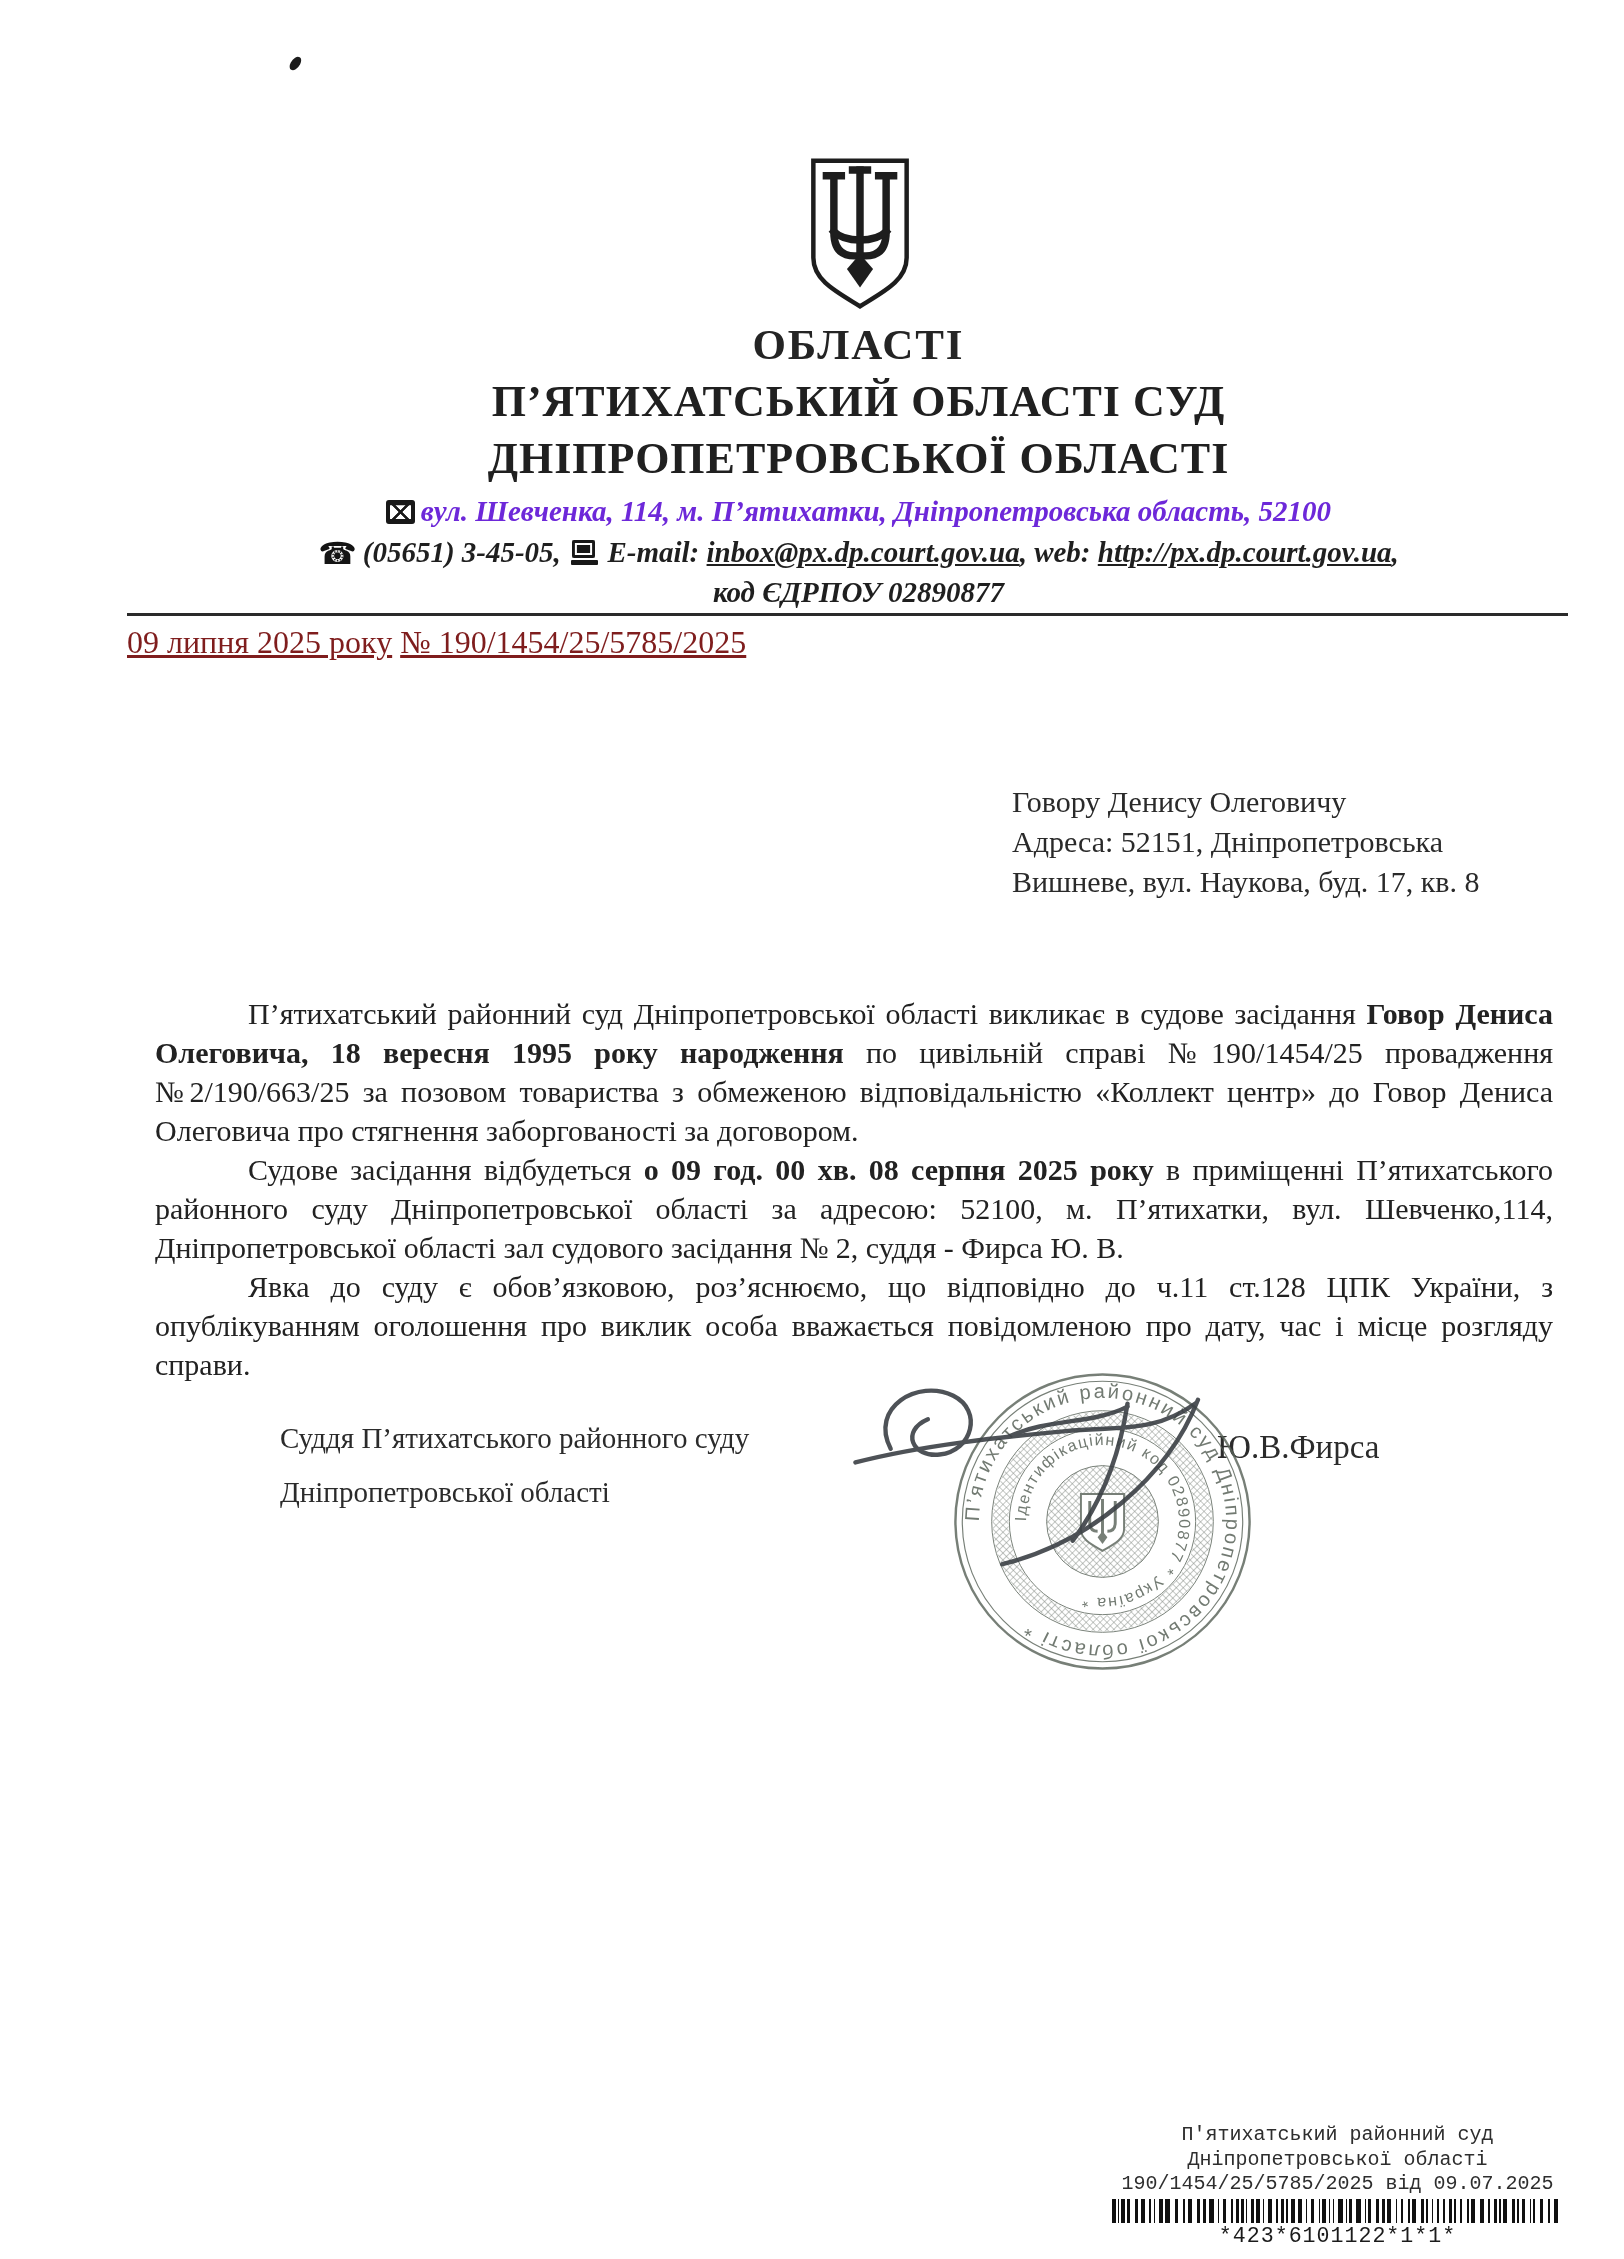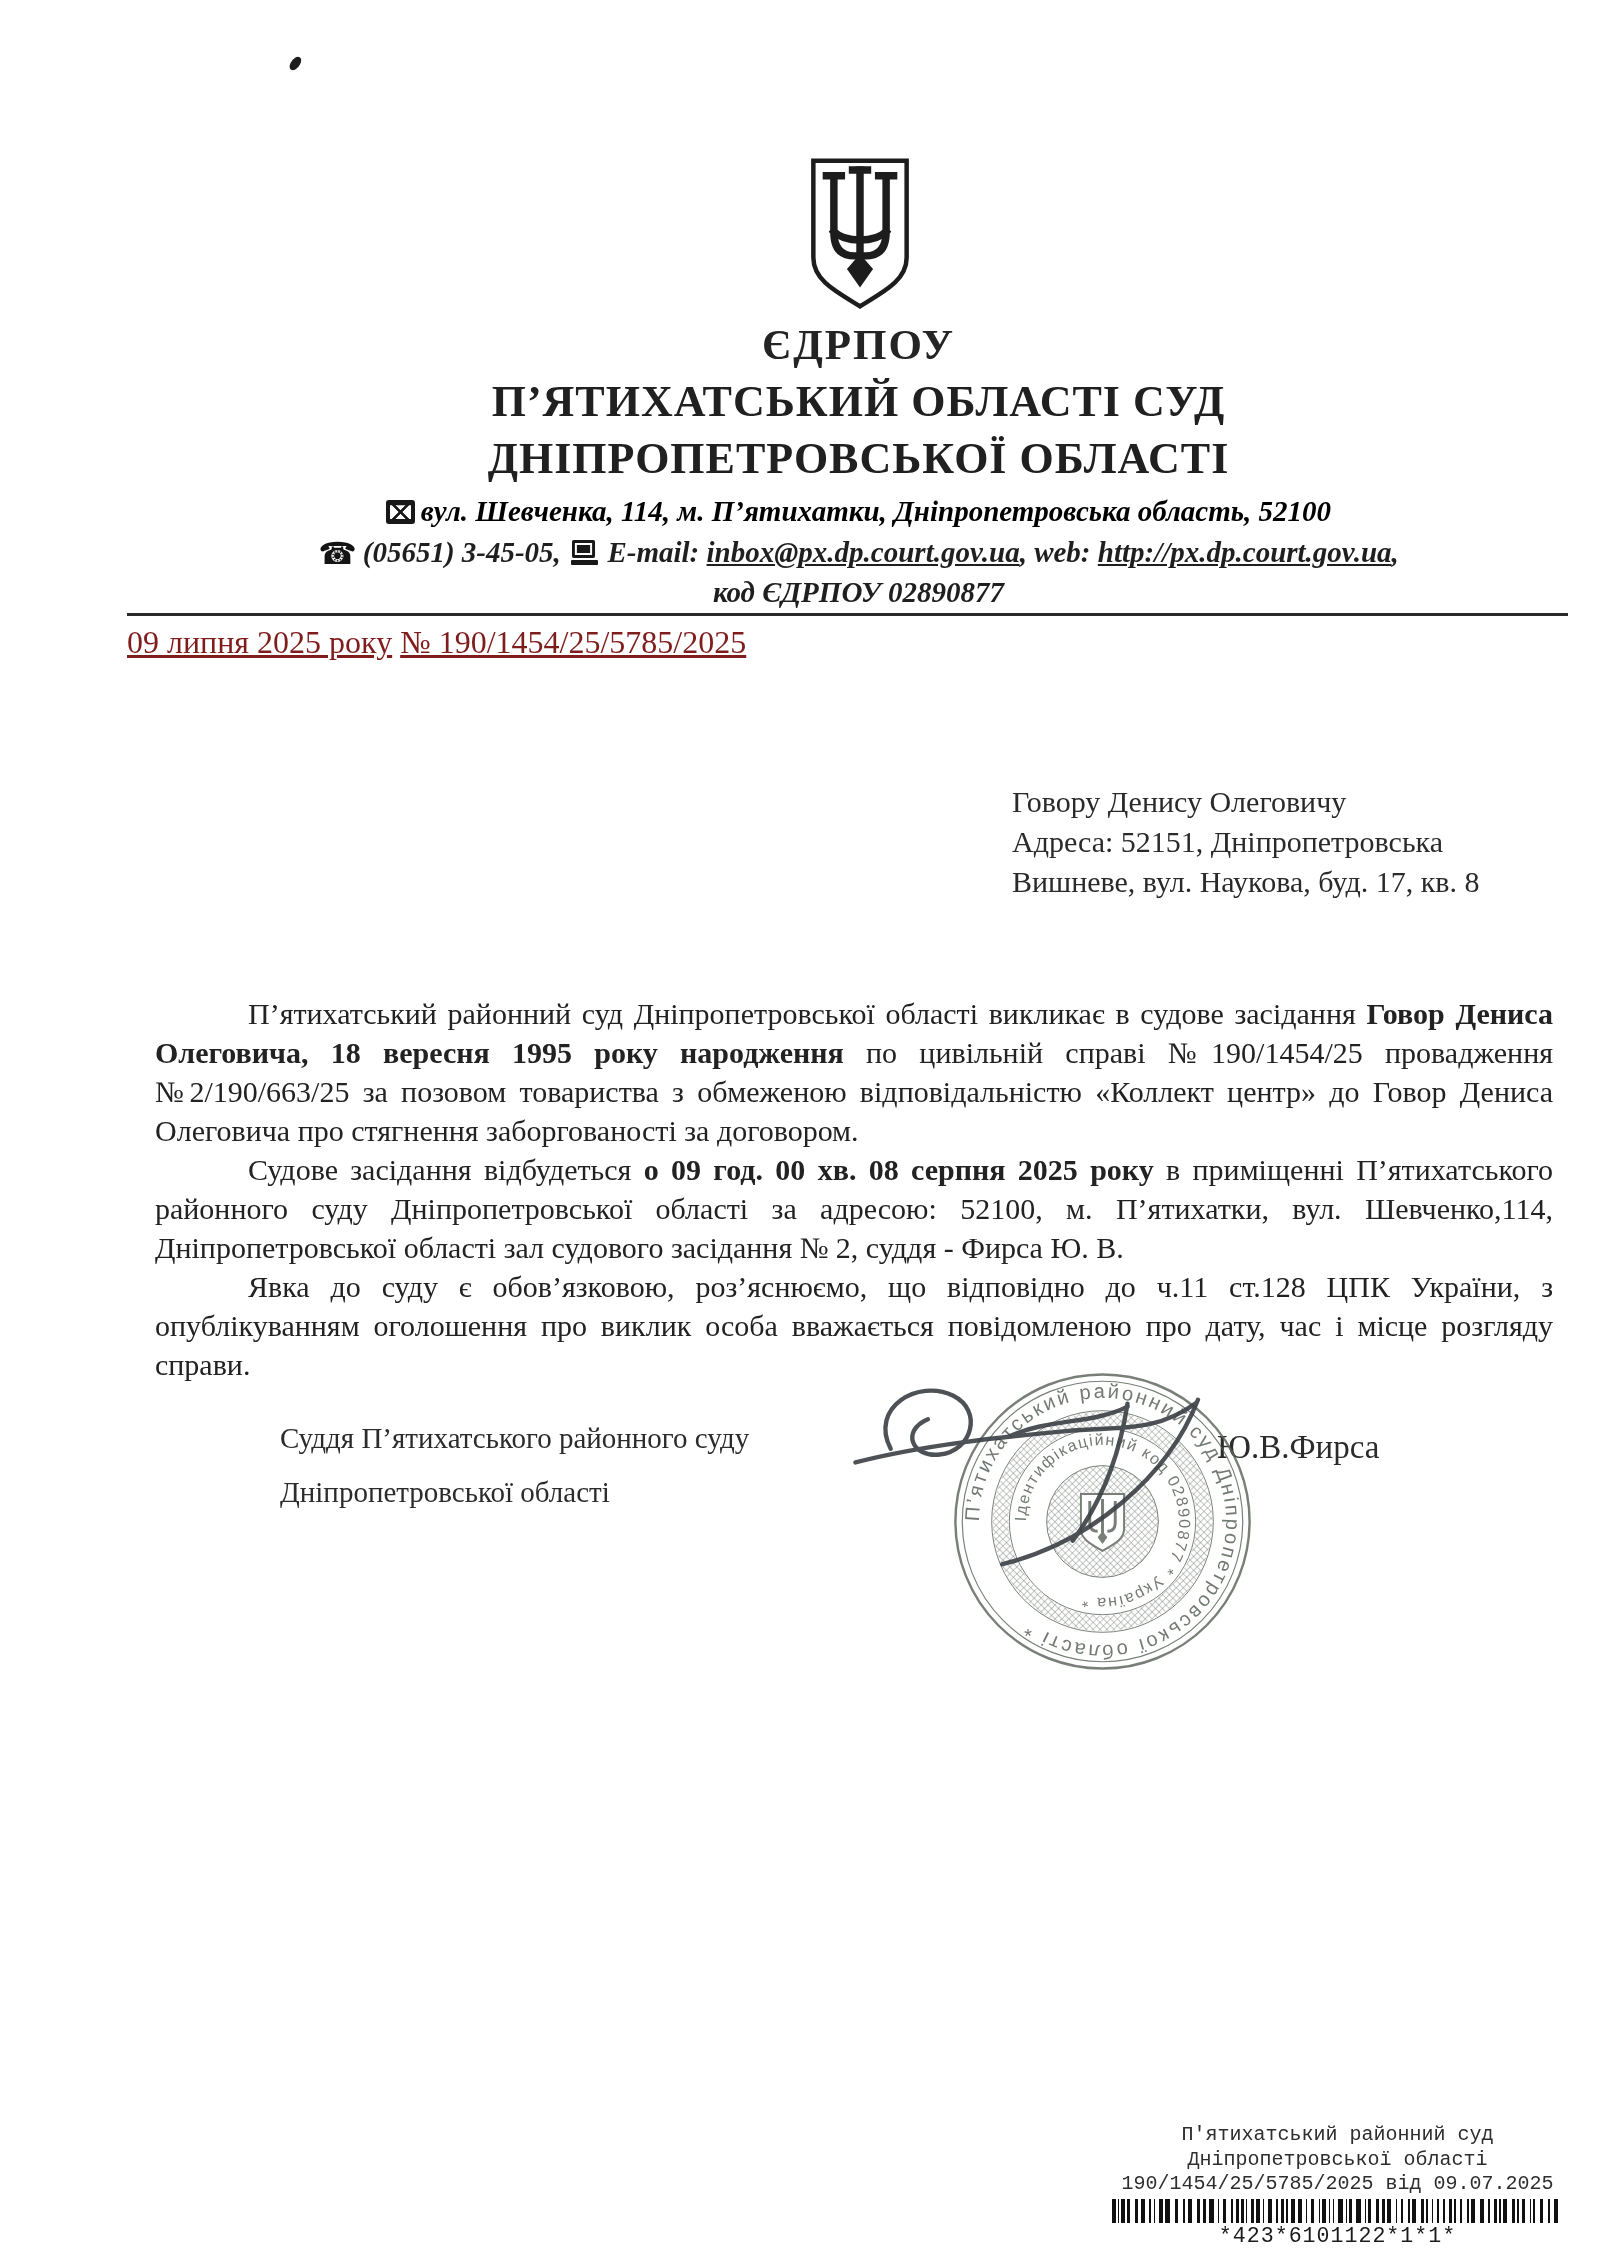--- a/index.html
+++ b/index.html
@@ -7,21 +7,21 @@
     position:relative;width:1624px;height:2259px;background:#ffffff;
     margin:0 auto;overflow:hidden;color:#222;
     font-family:"Liberation Serif","DejaVu Serif",serif;
   }
   .abs{position:absolute;}
   
   .hdr{position:absolute;left:94px;top:0;width:1529px;text-align:center;}
   .country{position:absolute;left:0;top:320px;width:100%;font-size:43px;font-weight:bold;letter-spacing:2px;color:#242424;}
   .court1{position:absolute;left:0;top:376px;width:100%;font-size:44px;font-weight:bold;letter-spacing:1px;color:#202020;}
   .court2{position:absolute;left:0;top:433px;width:100%;font-size:44px;font-weight:bold;letter-spacing:1px;color:#202020;}
-  .addr{position:absolute;left:0;top:495px;width:100%;font-size:29px;font-weight:bold;font-style:italic;color:#000000;}
+  .addr{position:absolute;left:0;top:495px;width:100%;font-size:29px;font-weight:bold;font-style:italic;color:#6d28d9;}
   .contact{position:absolute;left:0;top:535px;width:100%;font-size:29px;font-weight:bold;font-style:italic;color:#1f1f1f;}
   .edrpou{position:absolute;left:0;top:576px;width:100%;font-size:29px;font-weight:bold;font-style:italic;color:#1f1f1f;}
   .u{text-decoration:underline;}
   .env-icon{display:inline-block;width:29px;height:23.5px;background:#181818;border-radius:2.9px;position:relative;vertical-align:-2.9px;margin-right:5.9px;}
   .env-icon::before{content:"";position:absolute;left:3.9px;top:4.9px;width:21.6px;height:13.7px;background:#fff;
     clip-path:polygon(0 0,100% 0,100% 100%,0 100%,0 0);}
   .env-icon::after{content:"";position:absolute;left:3.9px;top:4.9px;width:21.6px;height:13.7px;
     background:linear-gradient(135deg,transparent 44%,#181818 46%,#181818 54%,transparent 56%),
                linear-gradient(225deg,transparent 44%,#181818 46%,#181818 54%,transparent 56%);}
   .phone-icon{font-family:"DejaVu Sans",sans-serif;font-style:normal;font-size:31px;vertical-align:-2px;margin-right:5.9px;color:#141414;}
@@ -64,21 +64,21 @@
       <path d="M16,10 V40 C16,49 20,53 27,53"></path>
       <path d="M44,10 V40 C44,49 40,53 33,53"></path>
       <path d="M30,7 V56"></path>
       <path d="M12,10 H20 M40,10 H48 M26,7 H34"></path>
       <path d="M16,40 C22,46 38,46 44,40"></path>
     </g>
     <path d="M30,52 L23,60 L30,70 L37,60 Z" fill="#1d1d1d"></path>
   </svg>
 
   <div class="hdr">
-    <div class="country">ЄДРПОУ</div>
+    <div class="country">ОБЛАСТІ</div>
     <div class="court1">П’ЯТИХАТСЬКИЙ ОБЛАСТІ СУД</div>
     <div class="court2">ДНІПРОПЕТРОВСЬКОЇ ОБЛАСТІ</div>
     <div class="addr"><span class="env-icon"></span><span>вул. Шевченка, 114,  м. П’ятихатки,  Дніпропетровська область, 52100</span></div>
     <div class="contact"><span class="phone-icon">☎</span><span>(05651) 3-45-05,</span><span class="pc-icon"></span><span>E-mail: </span><span class="u">inbox@px.dp.court.gov.ua</span><span>, </span><span>web: </span><span class="u">http://px.dp.court.gov.ua</span><span>,</span></div>
     <div class="edrpou">код ЄДРПОУ 02890877</div>
   </div>
 
   <div class="rule"></div>
 
   <div class="refline">

